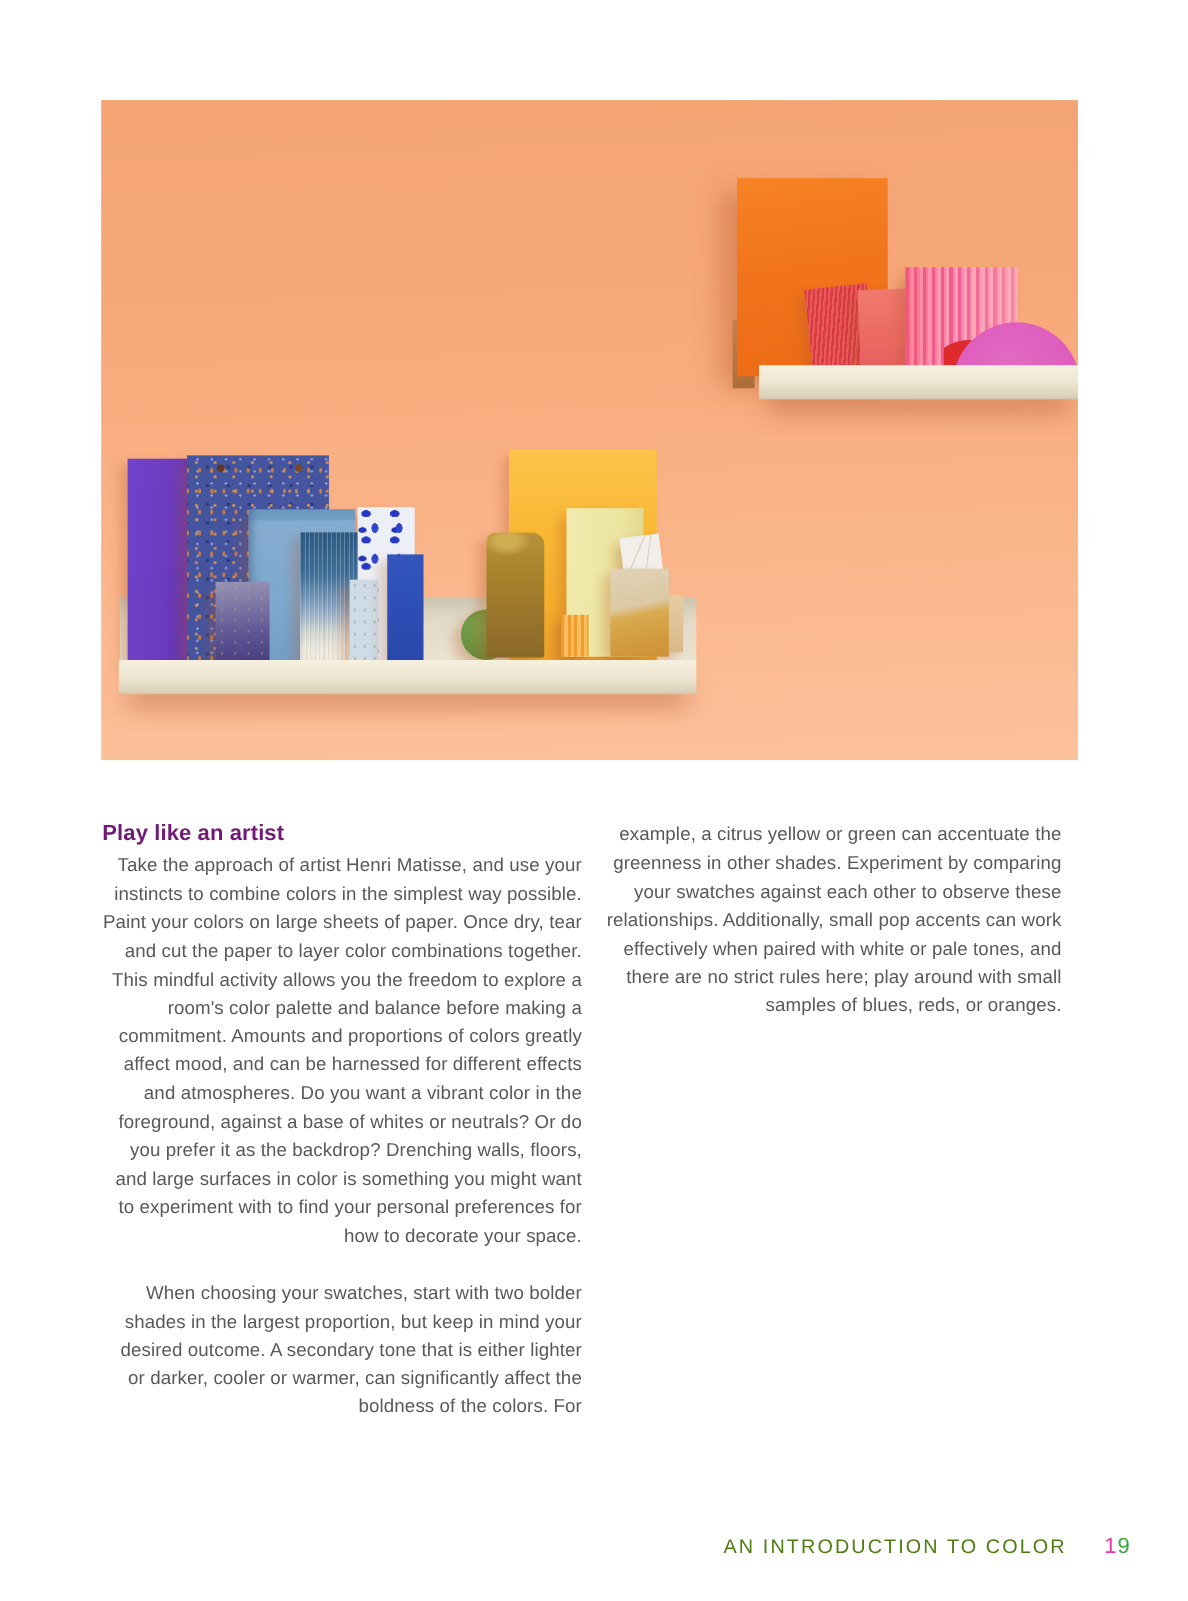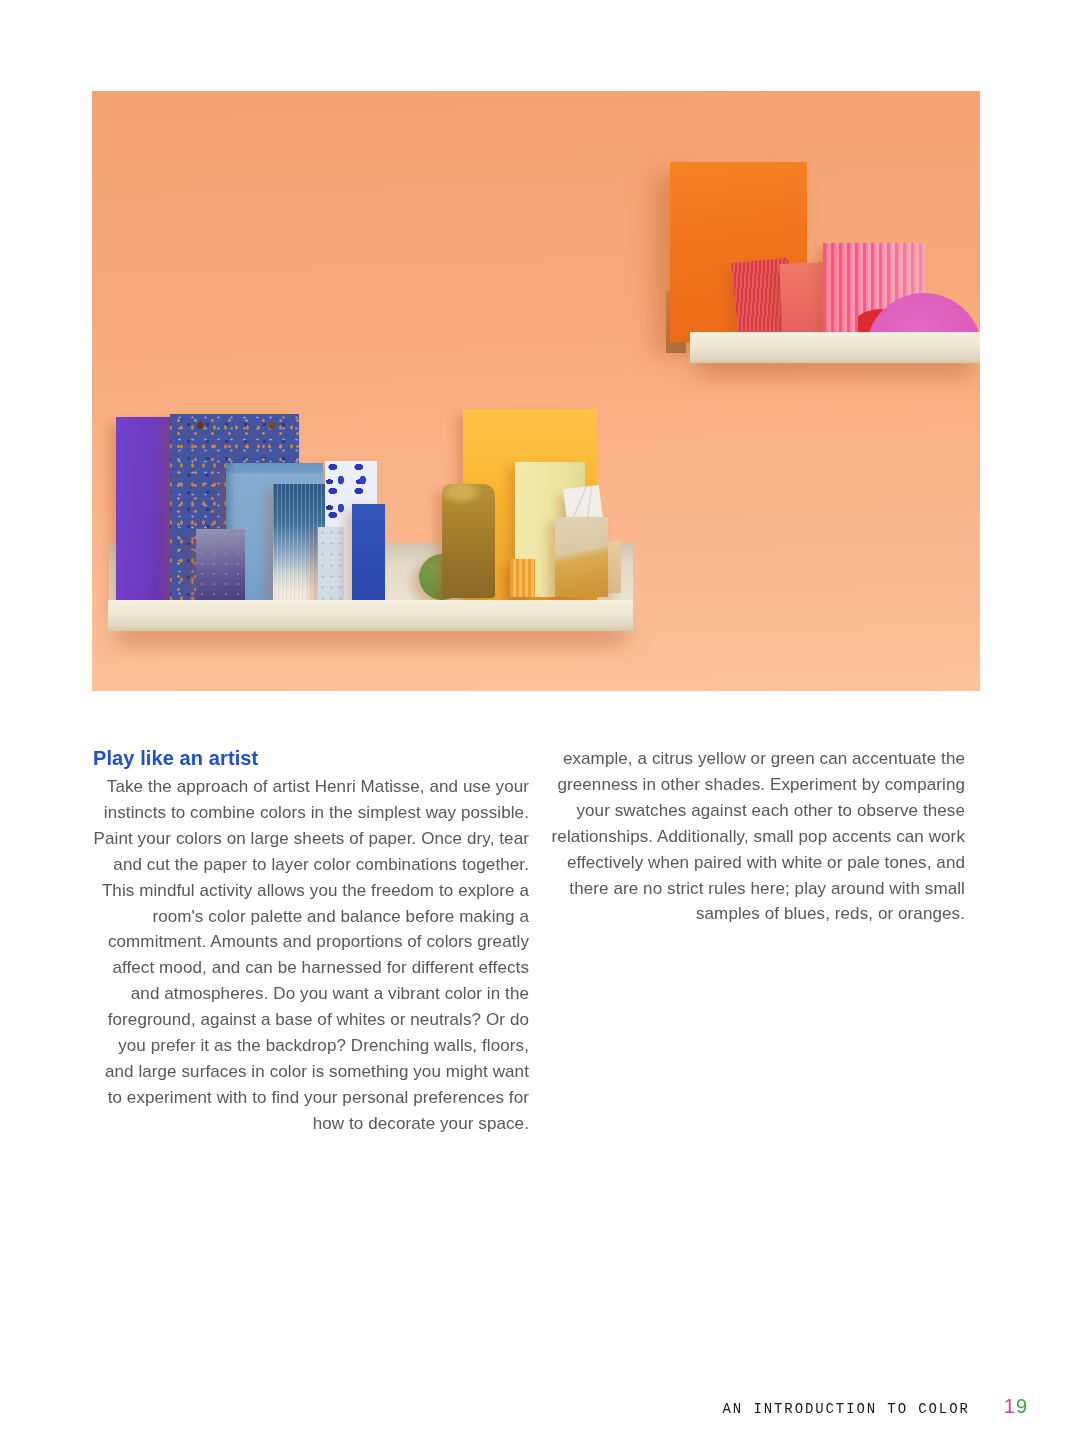--- a/index.html
+++ b/index.html
@@ -102,30 +102,30 @@
   .disc-clip{position:absolute;left:766px;top:190px;width:122px;height:52px;z-index:6;overflow:hidden;}
   .red-sliver{position:absolute;left:-14px;top:28px;width:72px;height:72px;border-radius:50%;
       background:#dd2a2c;}
   .pink-disc{position:absolute;left:8px;top:12px;width:116px;height:116px;border-radius:50%;
       background:radial-gradient(circle at 45% 38%,#e46cc2 0%,#dd5cbc 60%,#d44fb2 100%);}
 
   
   .content{position:absolute;left:93px;top:746px;width:872px;display:flex;gap:22px;}
   .col1{width:436px;}
   .col2{width:414px;}
-  .heading{margin:0 0 4px 0;font-size:20px;line-height:24px;font-weight:700;color:#1d4ed8;
+  .heading{margin:0 0 4px 0;font-size:20px;line-height:24px;font-weight:700;color:#701a75;
       letter-spacing:0.1px;}
   .body-text{margin:0;font-size:17px;line-height:25.9px;font-weight:300;color:#57585c;
       letter-spacing:0.1px;text-align:right;}
   .para2{margin-top:26px;}
 
   
   .footer{position:absolute;top:1395px;left:0;width:1028px;display:flex;justify-content:flex-end;
       align-items:baseline;gap:34px;}
-  .footer-label{font-size:14px;letter-spacing:1.9px;color:#0f172a;font-family:Liberation Mono, monospace;}
+  .footer-label{font-size:18px;letter-spacing:1.9px;color:#4d7c0f;}
   .footer-num{font-size:20px;letter-spacing:1px;font-weight:400;}
   .d1{color:#e5399d;}
   .d2{color:#3aa73e;}
 </style>
 </head>
 <body>
 
 <div class="page">
 
   <div class="photo">
@@ -158,20 +158,21 @@
       <div class="red-sliver"></div>
       <div class="pink-disc"></div>
     </div>
     <div class="shelf-face shelf-face-right"></div>
   </div>
 
   <div class="content">
     <div class="col1">
       <h2 class="heading">Play like an artist</h2>
       <p class="body-text">Take the approach of artist Henri Matisse, and use your instincts to combine colors in the simplest way possible. Paint your colors on large sheets of paper. Once dry, tear and cut the paper to layer color combinations together. This mindful activity allows you the freedom to explore a room's color palette and balance before making a commitment. Amounts and proportions of colors greatly affect mood, and can be harnessed for different effects and atmospheres. Do you want a vibrant color in the foreground, against a base of whites or neutrals? Or do you prefer it as the backdrop? Drenching walls, floors, and large surfaces in color is something you might want to experiment with to find your personal preferences for how to decorate your space.</p>
+      <p class="body-text para2">When choosing your swatches, start with two bolder shades in the largest proportion, but keep in mind your desired outcome. A secondary tone that is either lighter or darker, cooler or warmer, can significantly affect the boldness of the colors. For</p>
     </div>
     <div class="col2">
       <p class="body-text">example, a citrus yellow or green can accentuate the greenness in other shades. Experiment by comparing your swatches against each other to observe these relationships. Additionally, small pop accents can work effectively when paired with white or pale tones, and there are no strict rules here; play around with small samples of blues, reds, or oranges.</p>
     </div>
   </div>
 
   <div class="footer">
     <span class="footer-label">AN INTRODUCTION TO COLOR</span>
     <span class="footer-num"><span class="d1">1</span><span class="d2">9</span></span>
   </div>

